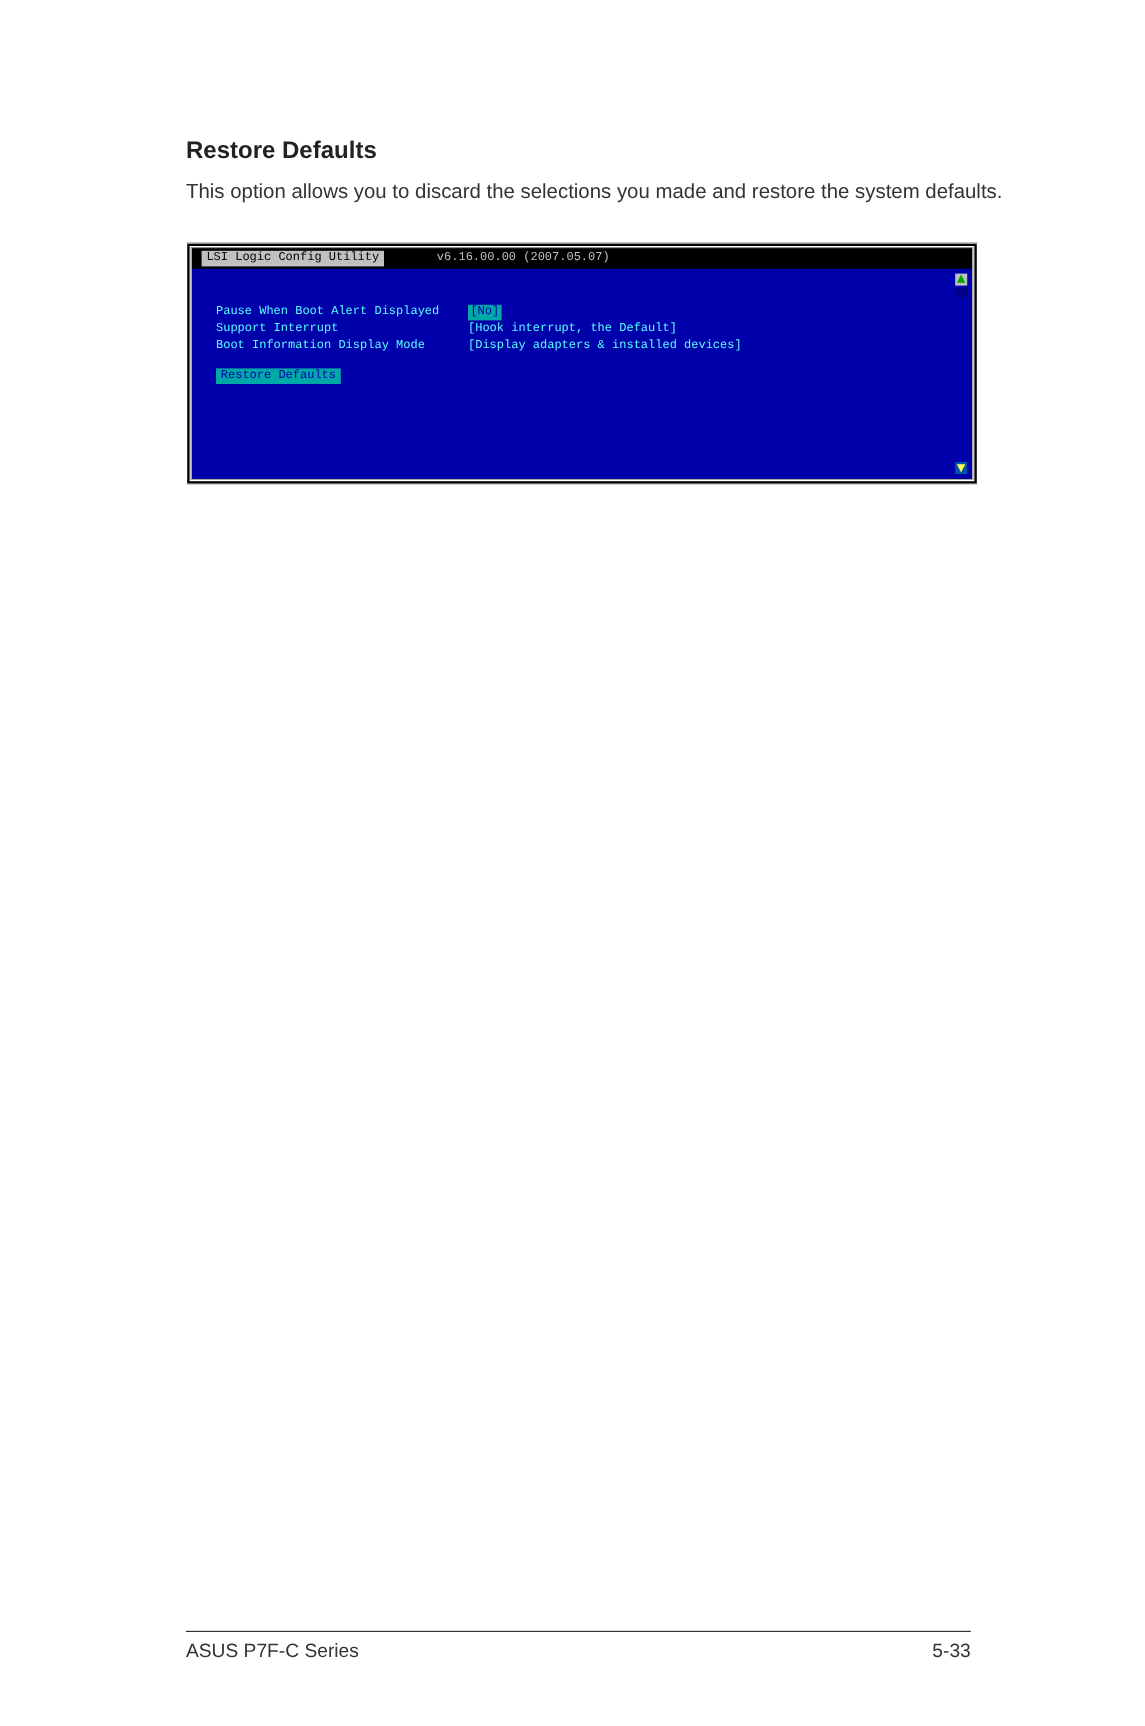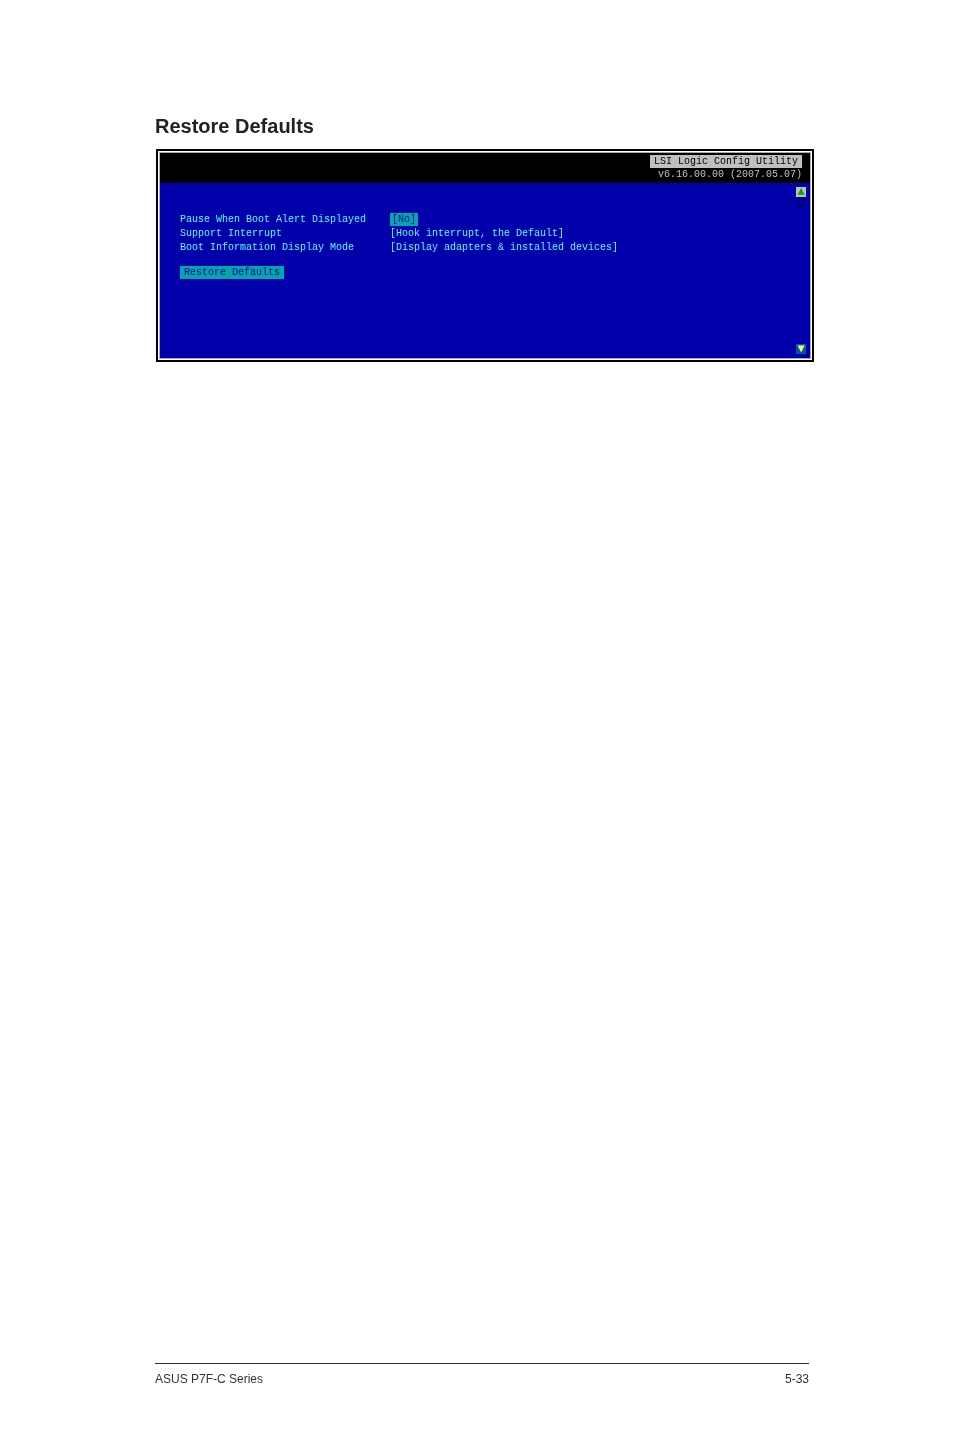--- a/index.html
+++ b/index.html
@@ -42,30 +42,29 @@
     }
     .bios-inner {
       border: 1px solid #aaa;
     }
     .bios-header {
       background: #000;
       color: #fff;
       padding: 2px 8px 2px 8px;
       display: flex;
       align-items: flex-end;
-      flex-direction: column;
     }
     .bios-header .title-left {
       background: #c0c0c0;
       color: #000;
       padding: 0 4px;
     }
     .bios-header .version {
       color: #c0c0c0;
-      margin-left: 74px;
+      margin-left: 44px;
     }
     .bios-subheader {
       background: #000;
       color: #fff;
       padding: 0 8px 4px 8px;
     }
     .bios-subheader .adapter {
       color: #ffff55;
     }
     .bios-subheader .global {
@@ -139,29 +138,30 @@
     }
     .page-footer {
       position: absolute;
       bottom: 52px;
       left: 155px;
       right: 145px;
       border-top: 1px solid #333;
       padding-top: 8px;
       display: flex;
       justify-content: space-between;
-      font-size: 12px;
+      font-size: 16px;
       color: #333;
     }
   </style>
 </head>
 <body>
 
 <div class="content-wrapper">
   <h2 class="section-title">Restore Defaults</h2>
+  <p class="body-text">This option allows you to discard the selections you made and restore the system defaults.</p>
 
   <div class="bios-box">
     <div class="bios-inner">
       <div class="bios-header">
         <span class="title-left">LSI Logic Config Utility</span>
         <span class="version">v6.16.00.00 (2007.05.07)</span>
       </div>
       <div class="bios-main">
         <div class="scroll-arrow scroll-up">▲</div>
         <div class="scroll-track"></div>

